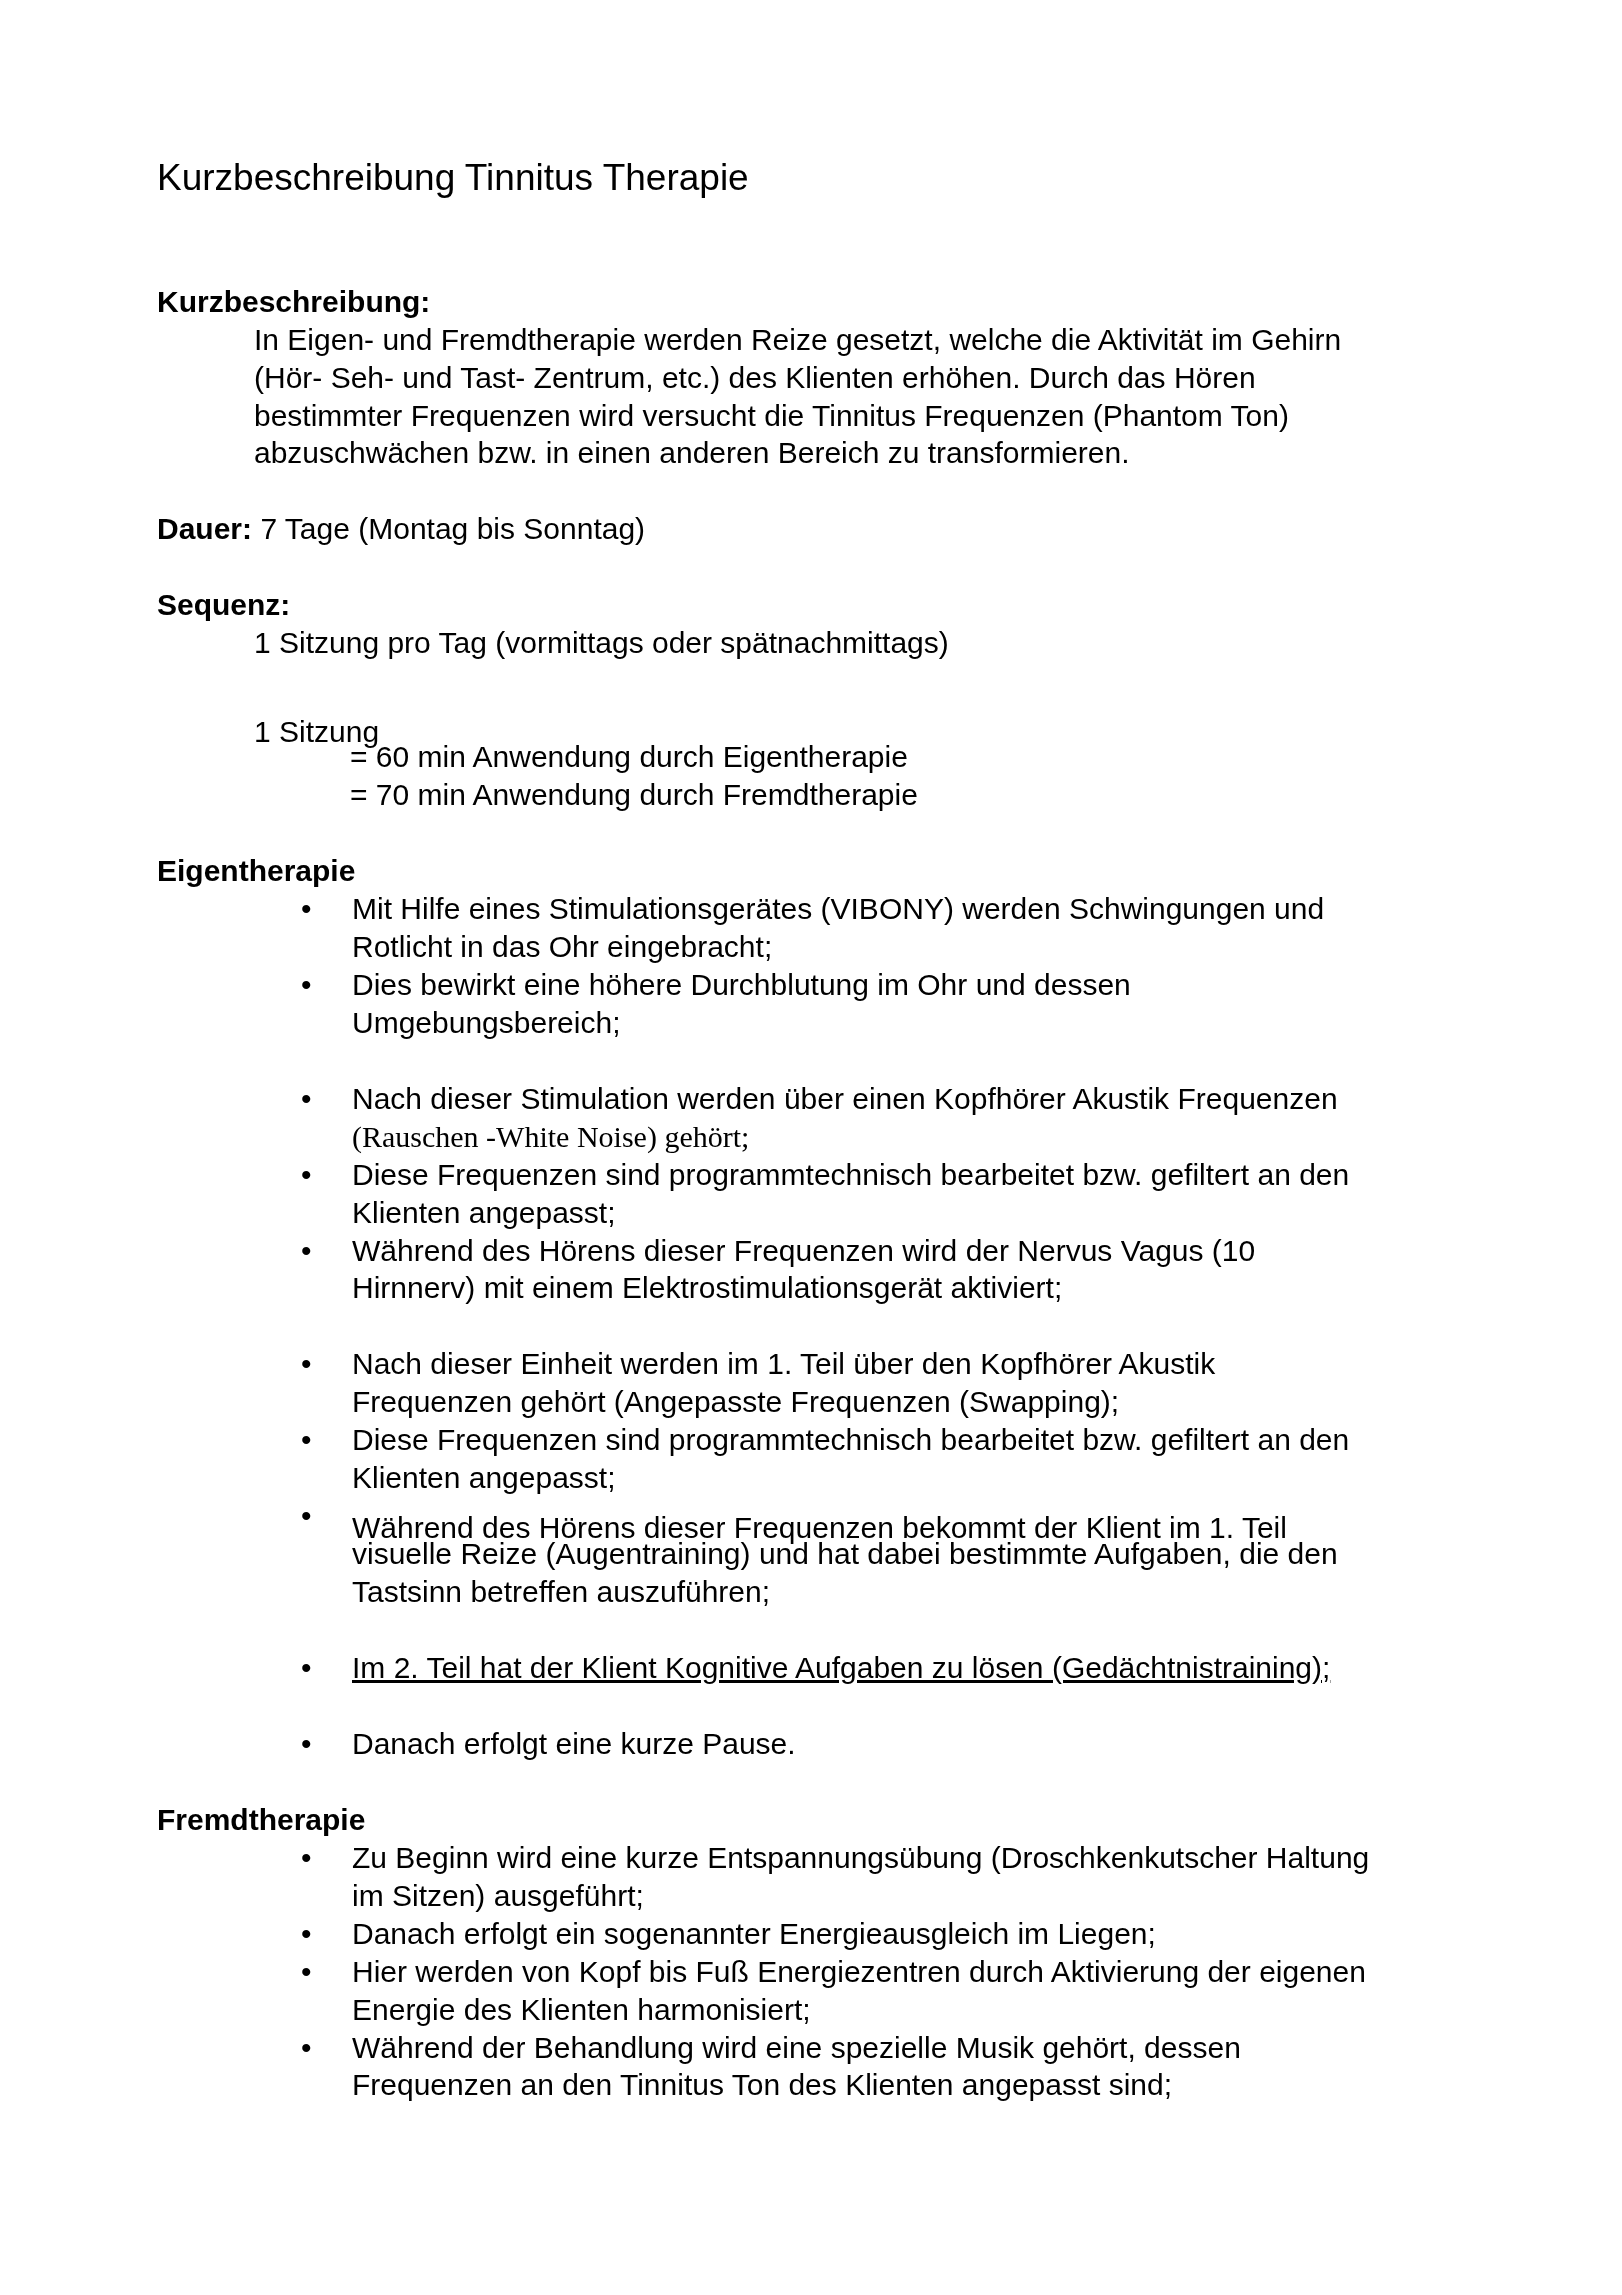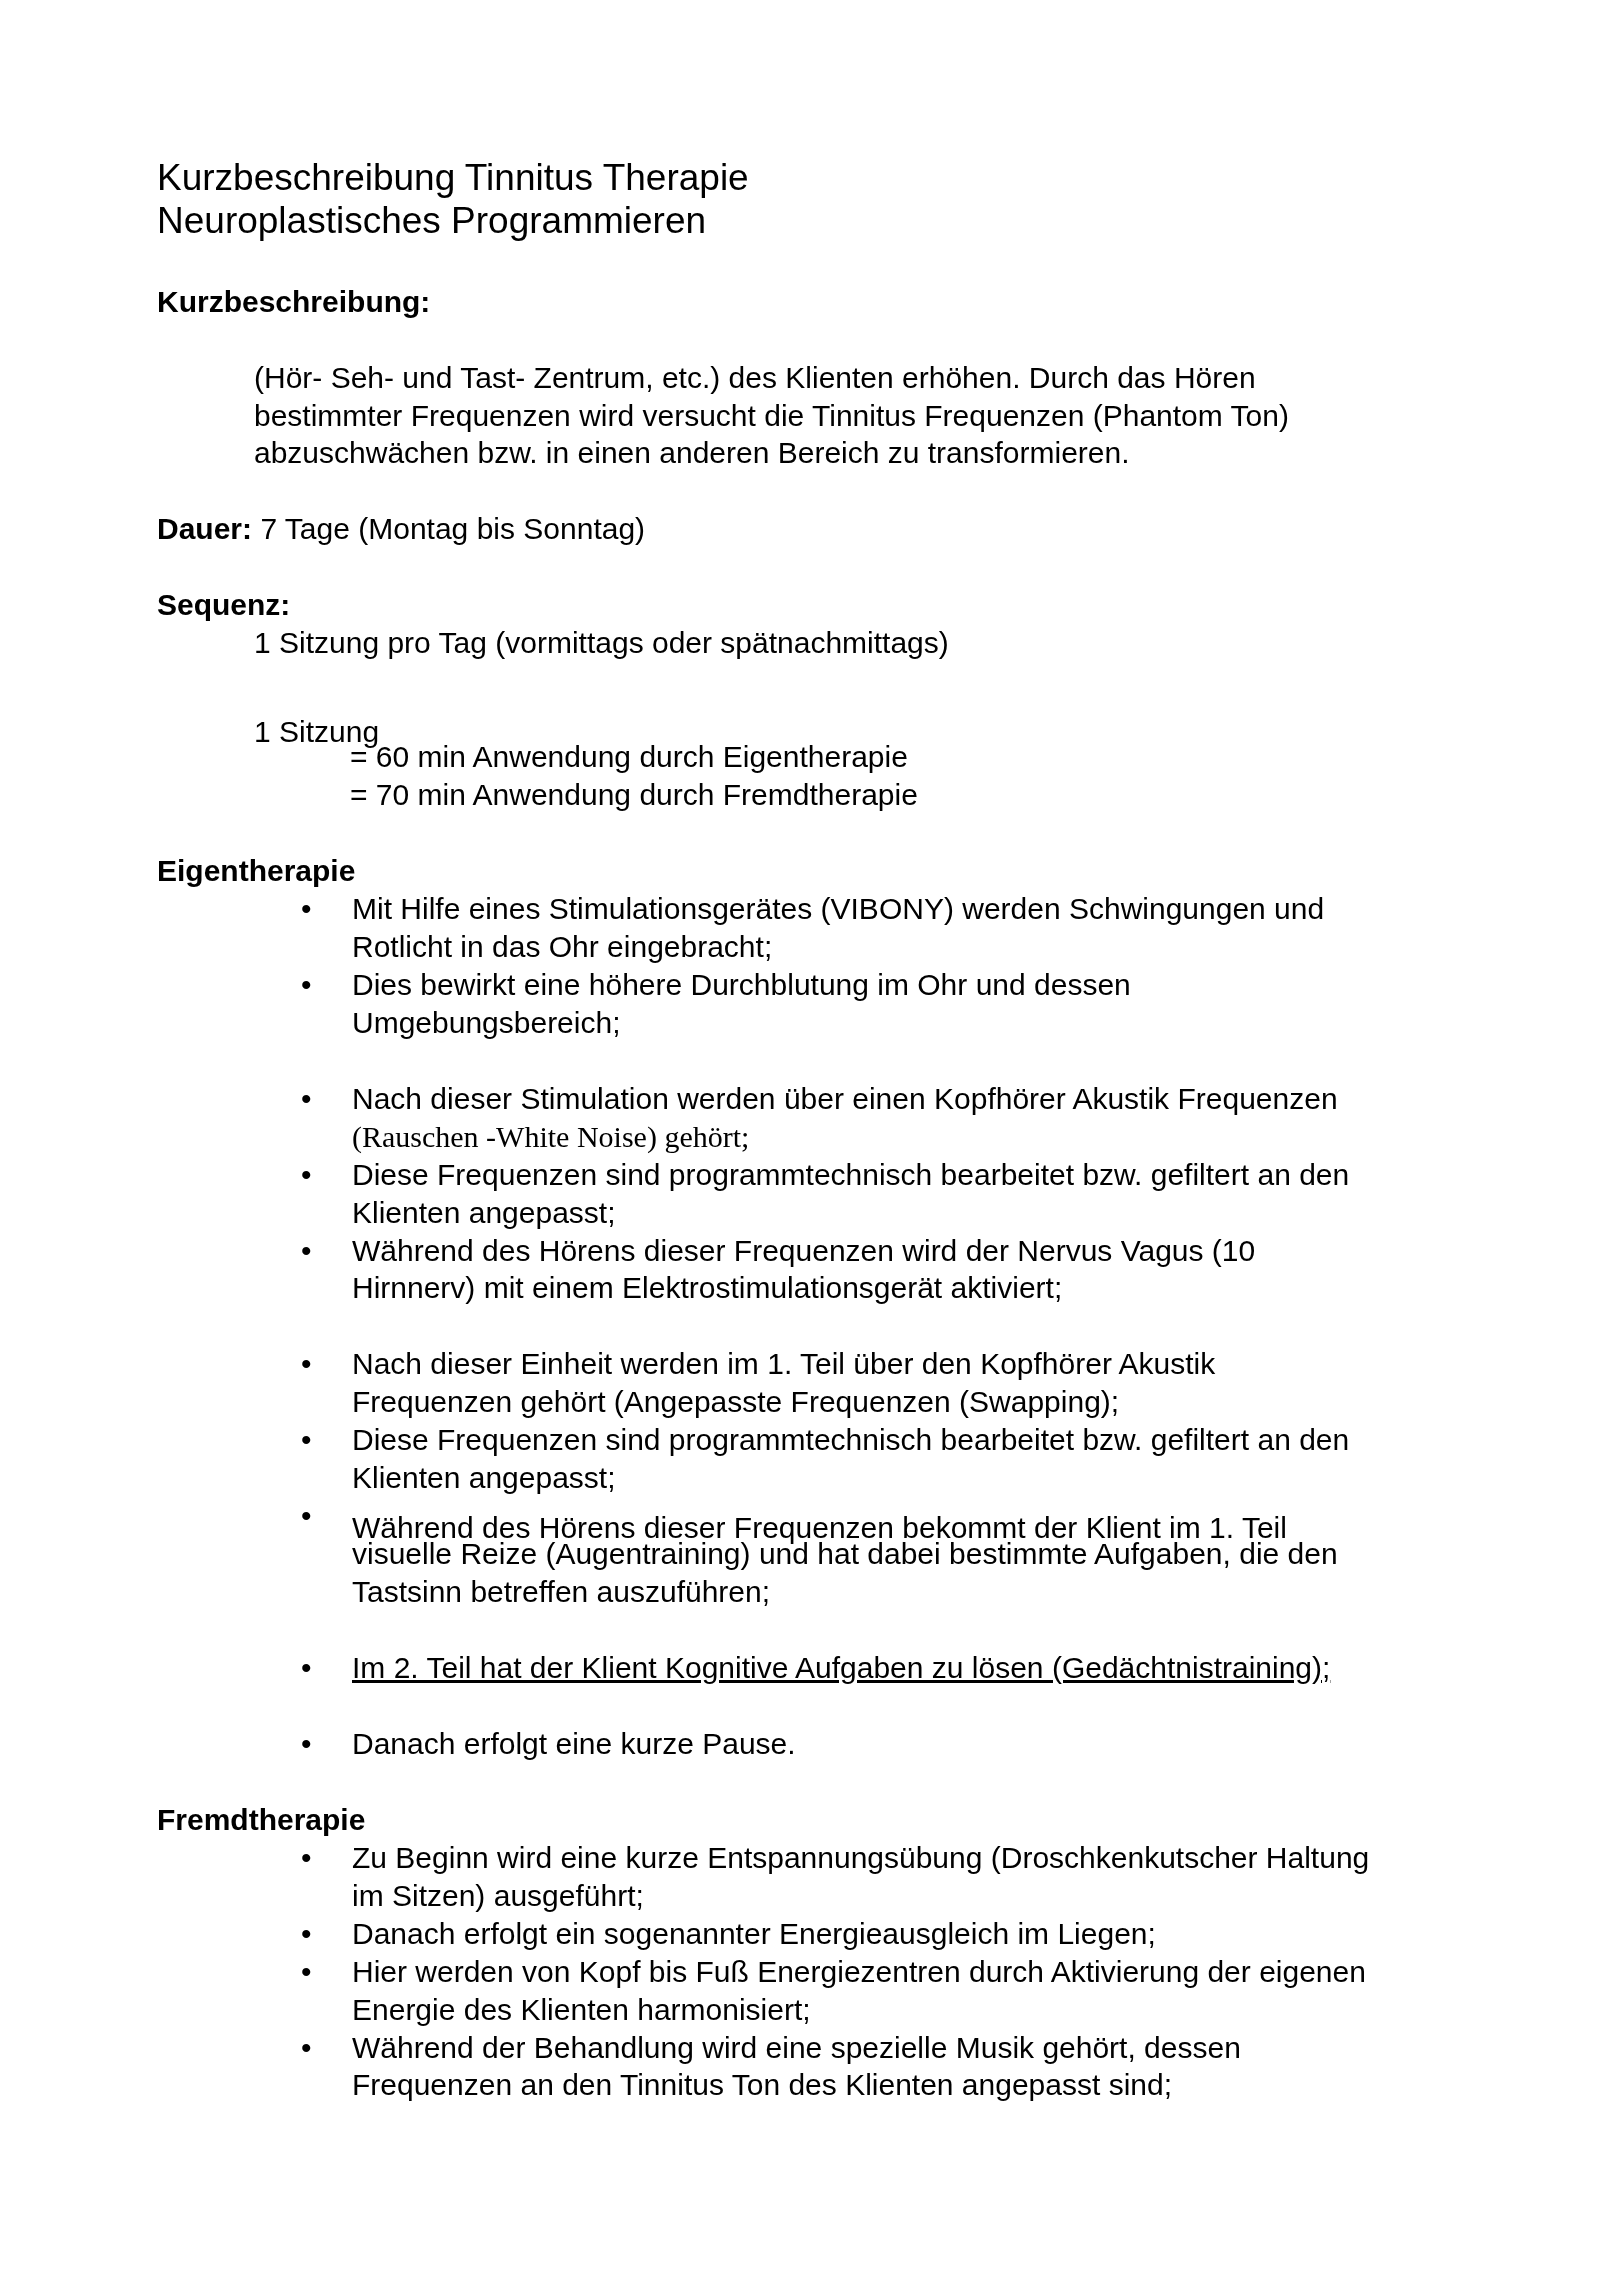--- a/index.html
+++ b/index.html
@@ -26,23 +26,23 @@
     position: absolute; left: 352px; font-size: 30px; line-height: 38px; white-space: nowrap;
   }
   b.inline { font-weight: bold; }
 </style>
 </head>
 <body>
 
 <div class="page">
 
   <div class="title" style="top:157px;">Kurzbeschreibung Tinnitus Therapie</div>
-  <div class="title" style="top:200px;">Neuroplastisches Programmieren</div>
 
   <div class="h" style="top:283px;">Kurzbeschreibung:</div>
+  <div class="t" style="left:254px; top:321px;">In Eigen- und Fremdtherapie werden Reize gesetzt, welche die Aktivität im Gehirn</div>
   <div class="t" style="left:254px; top:359px;">(Hör- Seh- und Tast- Zentrum, etc.) des Klienten erhöhen. Durch das Hören</div>
   <div class="t" style="left:254px; top:397px;">bestimmter Frequenzen wird versucht die Tinnitus Frequenzen (Phantom Ton)</div>
   <div class="t" style="left:254px; top:434px;">abzuschwächen bzw. in einen anderen Bereich zu transformieren.</div>
 
   <div class="t" style="left:157px; top:510px;">
     <b class="inline">Dauer:</b>
     <span>7 Tage (Montag bis Sonntag)</span>
   </div>
 
   <div class="h" style="top:586px;">Sequenz:</div>

